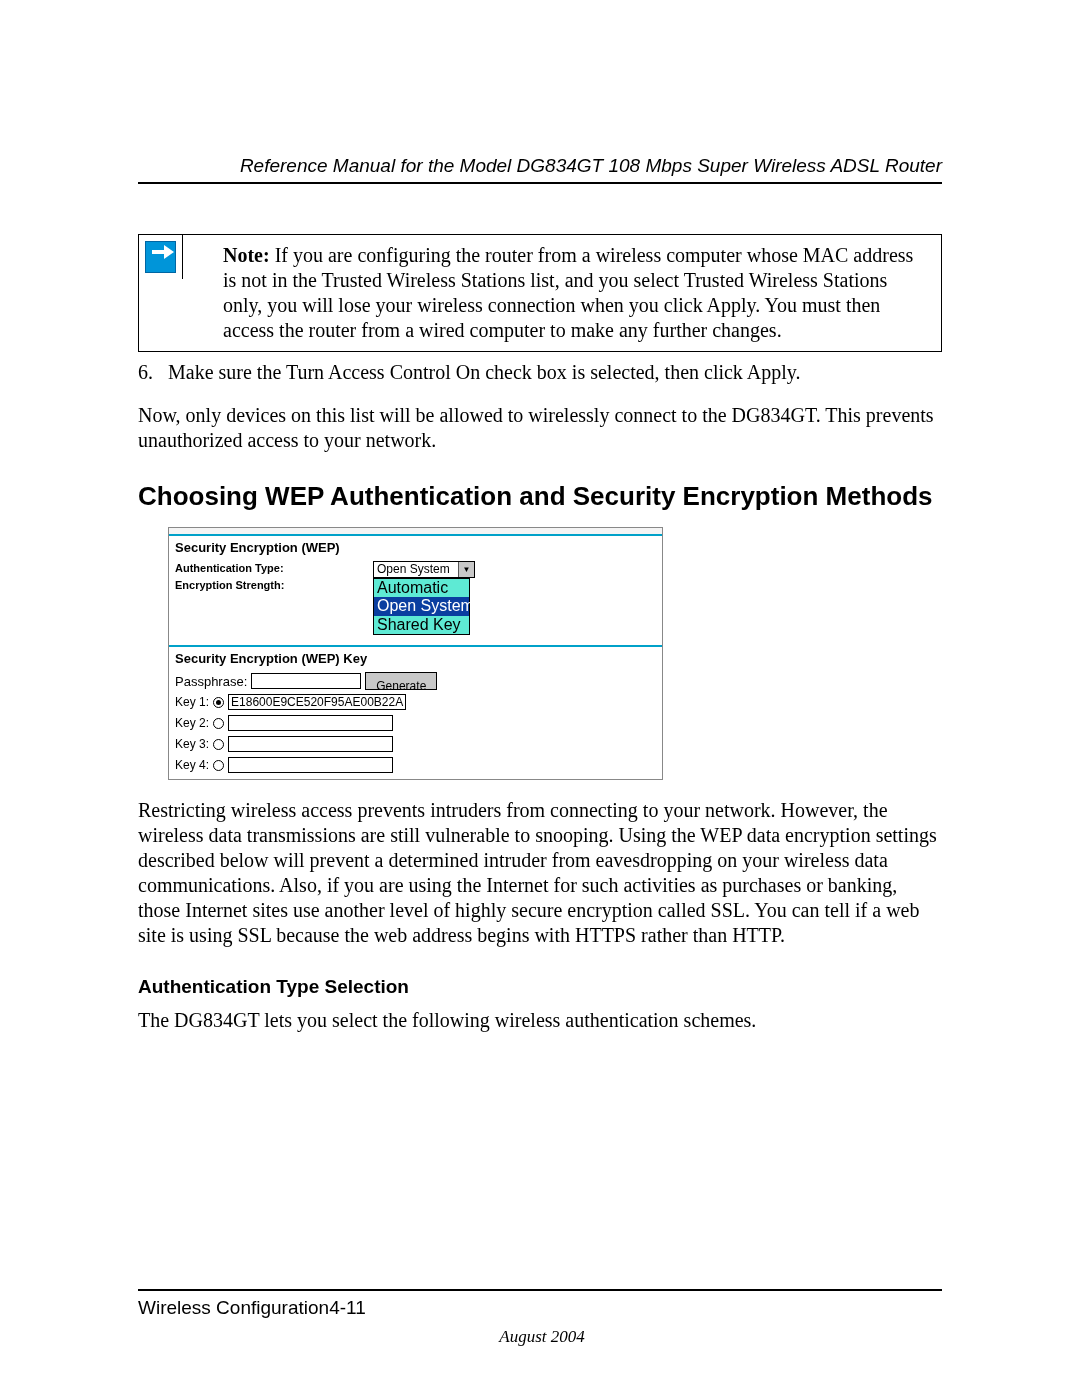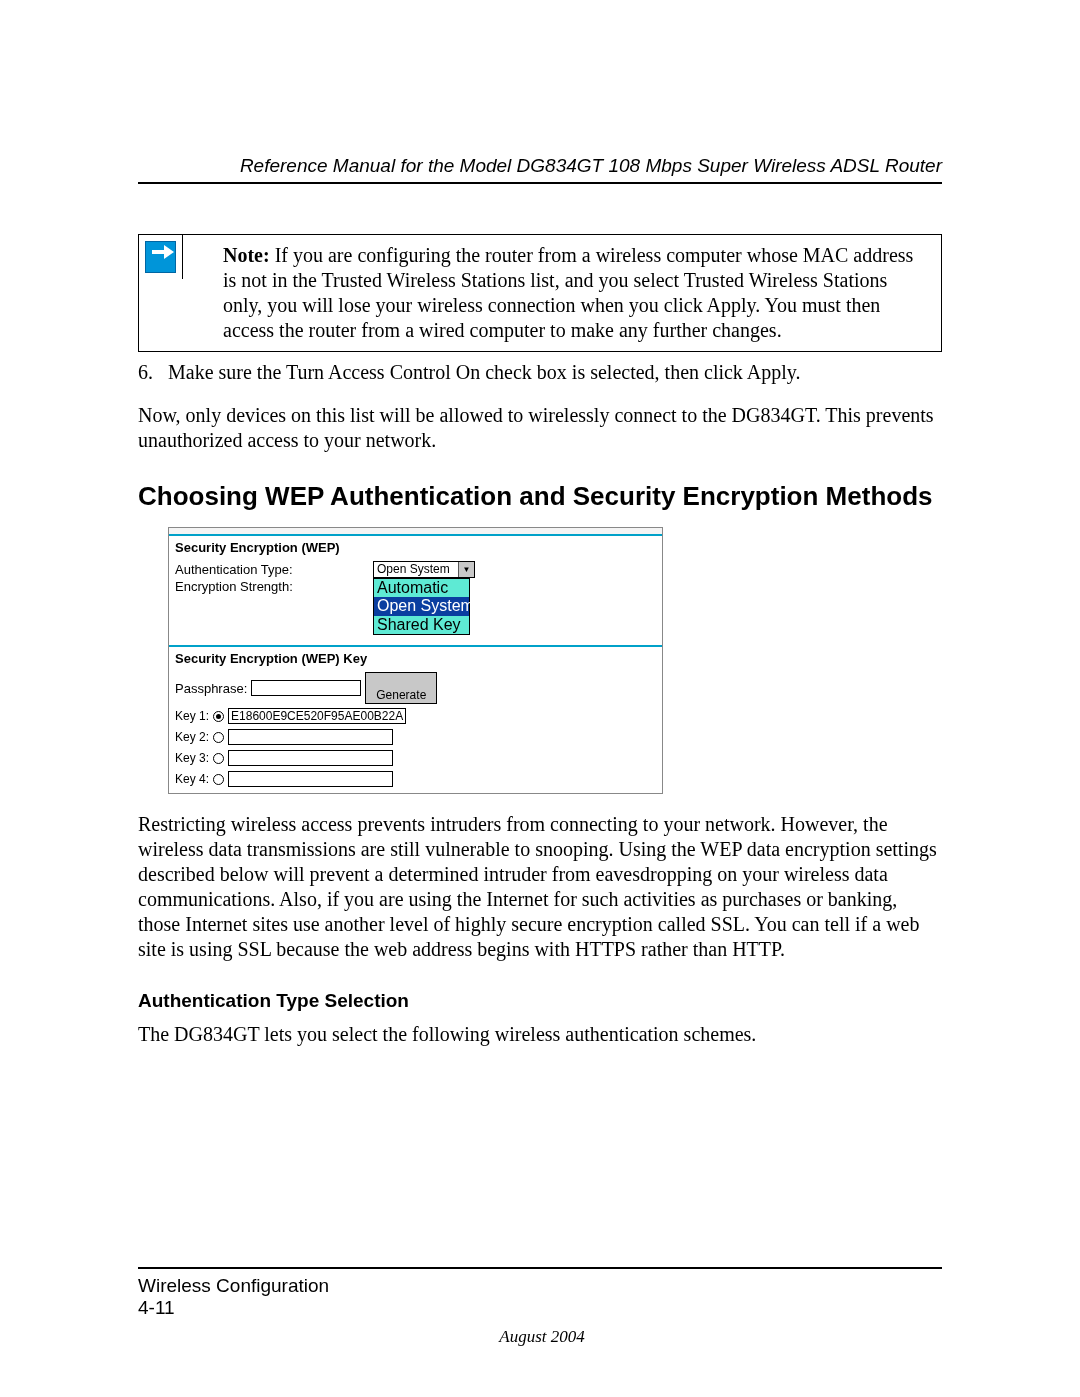--- a/index.html
+++ b/index.html
@@ -117,22 +117,23 @@
     margin-bottom: 6px;
   }
   .ss-row {
     display: flex;
     align-items: flex-start;
     margin-bottom: 0px;
     gap: 8px;
   }
   .ss-label {
     flex: 0 0 190px;
-    font-size: 13px;
+    font-size: 11px;
     padding-top: 1px;
+    font-weight: bold;
   }
   .ss-select {
     display: flex;
     border: 1px solid #000;
     background: #fff;
     font-size: 12px;
     height: 17px;
     box-sizing: border-box;
   }
   .ss-select .sel-text {
@@ -181,21 +182,21 @@
     height: 16px;
     box-sizing: border-box;
     font-size: 12px;
     padding: 0 2px;
     line-height: 14px;
   }
   .ss-button {
     border: 1px solid #000;
     background: #c8c8c8;
     font-size: 12px;
-    padding: 15px 10px;
+    padding: 6px 10px;
     height: 18px;
     box-sizing: border-box;
     line-height: 14px;
     text-align: center;
   }
   .ss-key-row {
     display: flex;
     align-items: center;
     gap: 4px;
     margin-bottom: 5px;
@@ -242,21 +243,20 @@
     position: absolute;
     left: 138px;
     right: 138px;
     bottom: 78px;
     border-top: 2px solid #000;
     padding-top: 6px;
     font-family: Arial, Helvetica, sans-serif;
     font-size: 19px;
     display: flex;
     justify-content: flex-start;
-    flex-direction: column;
   }
   .page-date {
     position: absolute;
     left: 4px; right: 0;
     bottom: 50px;
     text-align: center;
     font-style: italic;
     font-size: 17px;
   }
 </style>

